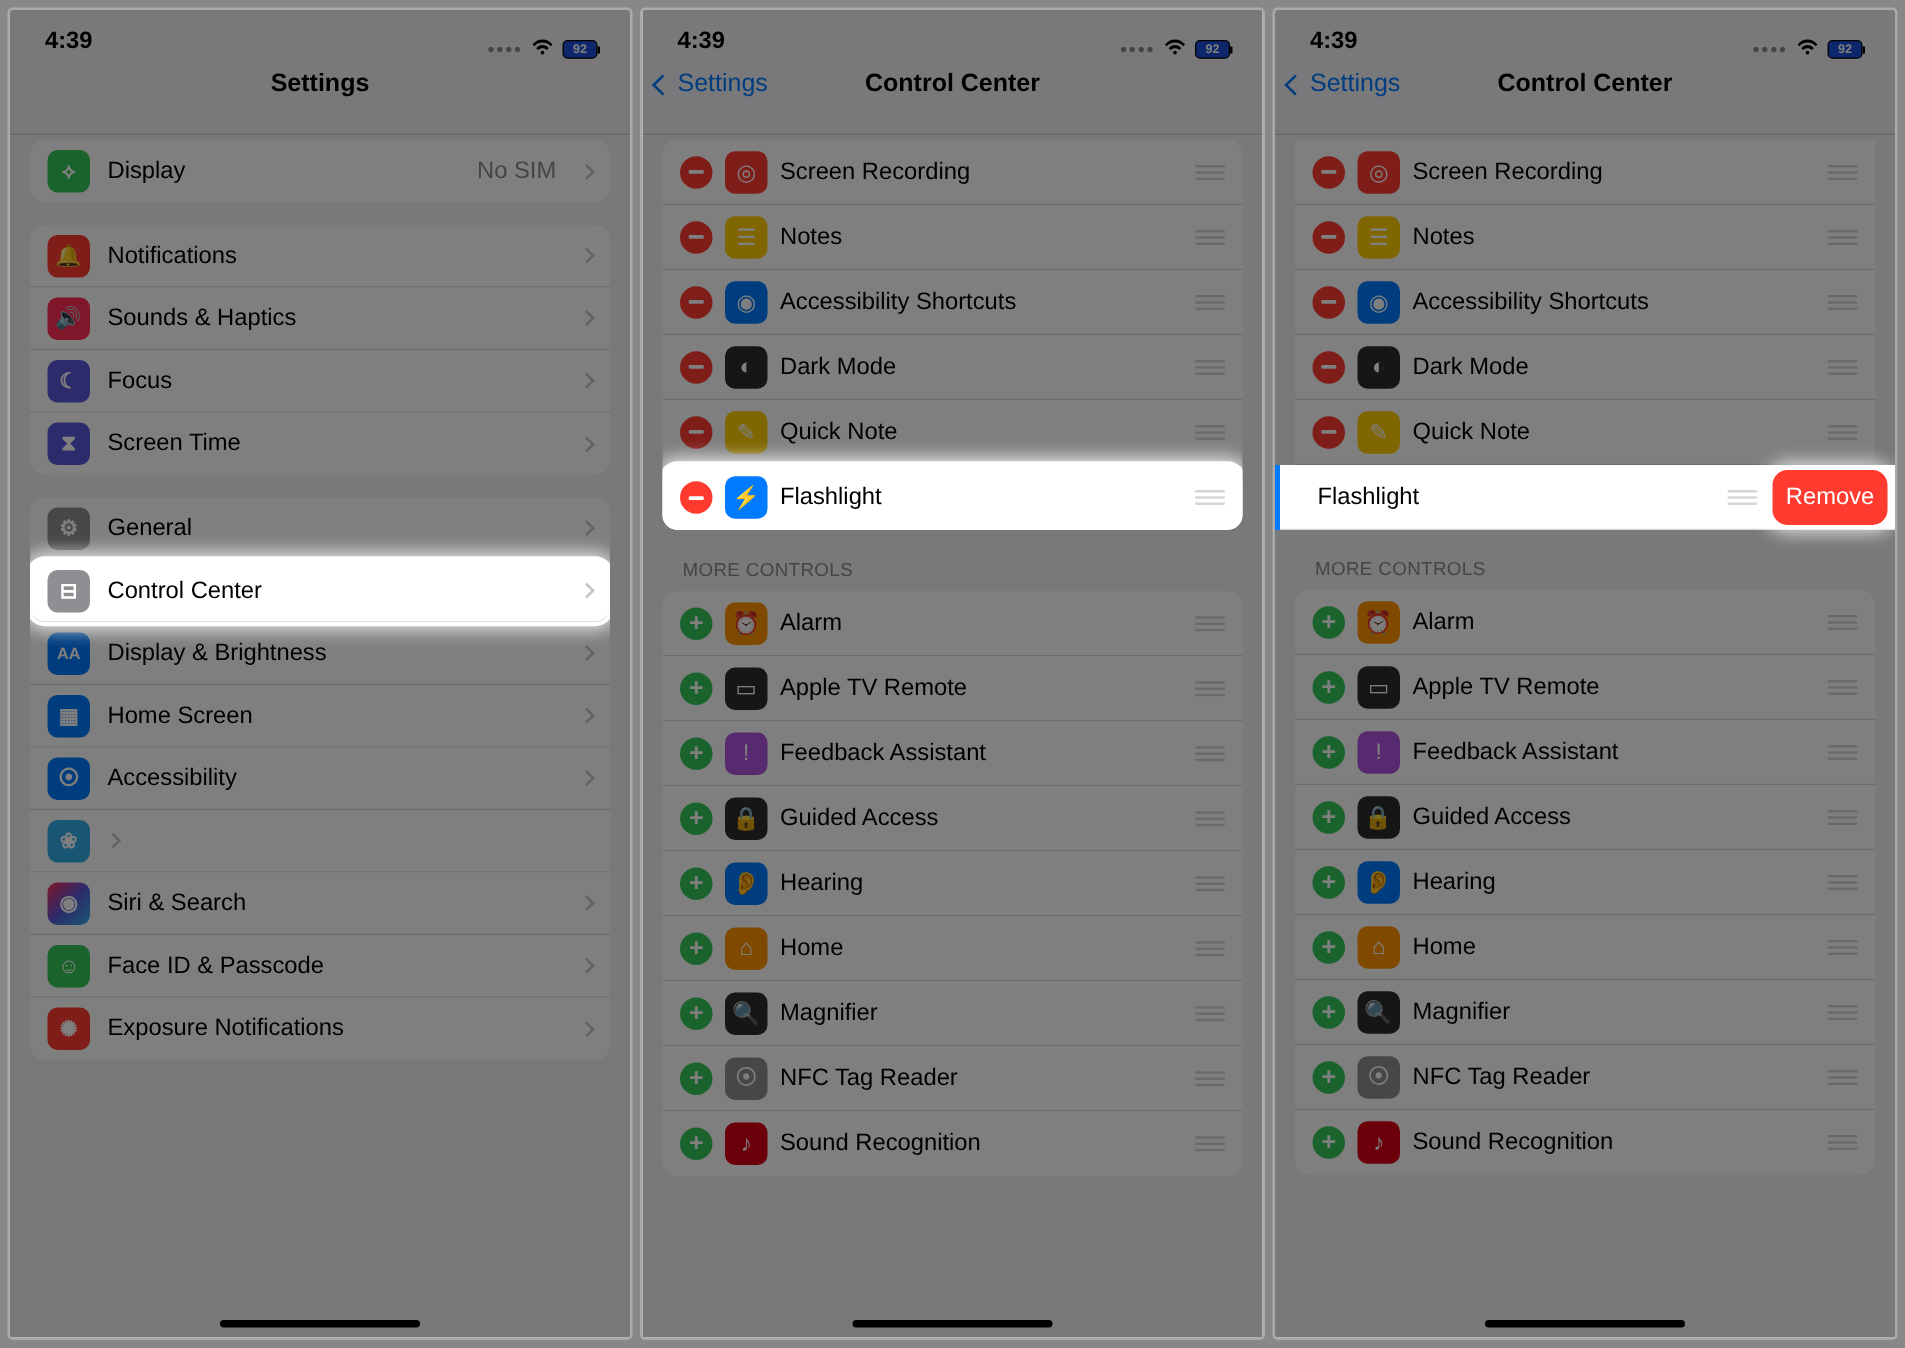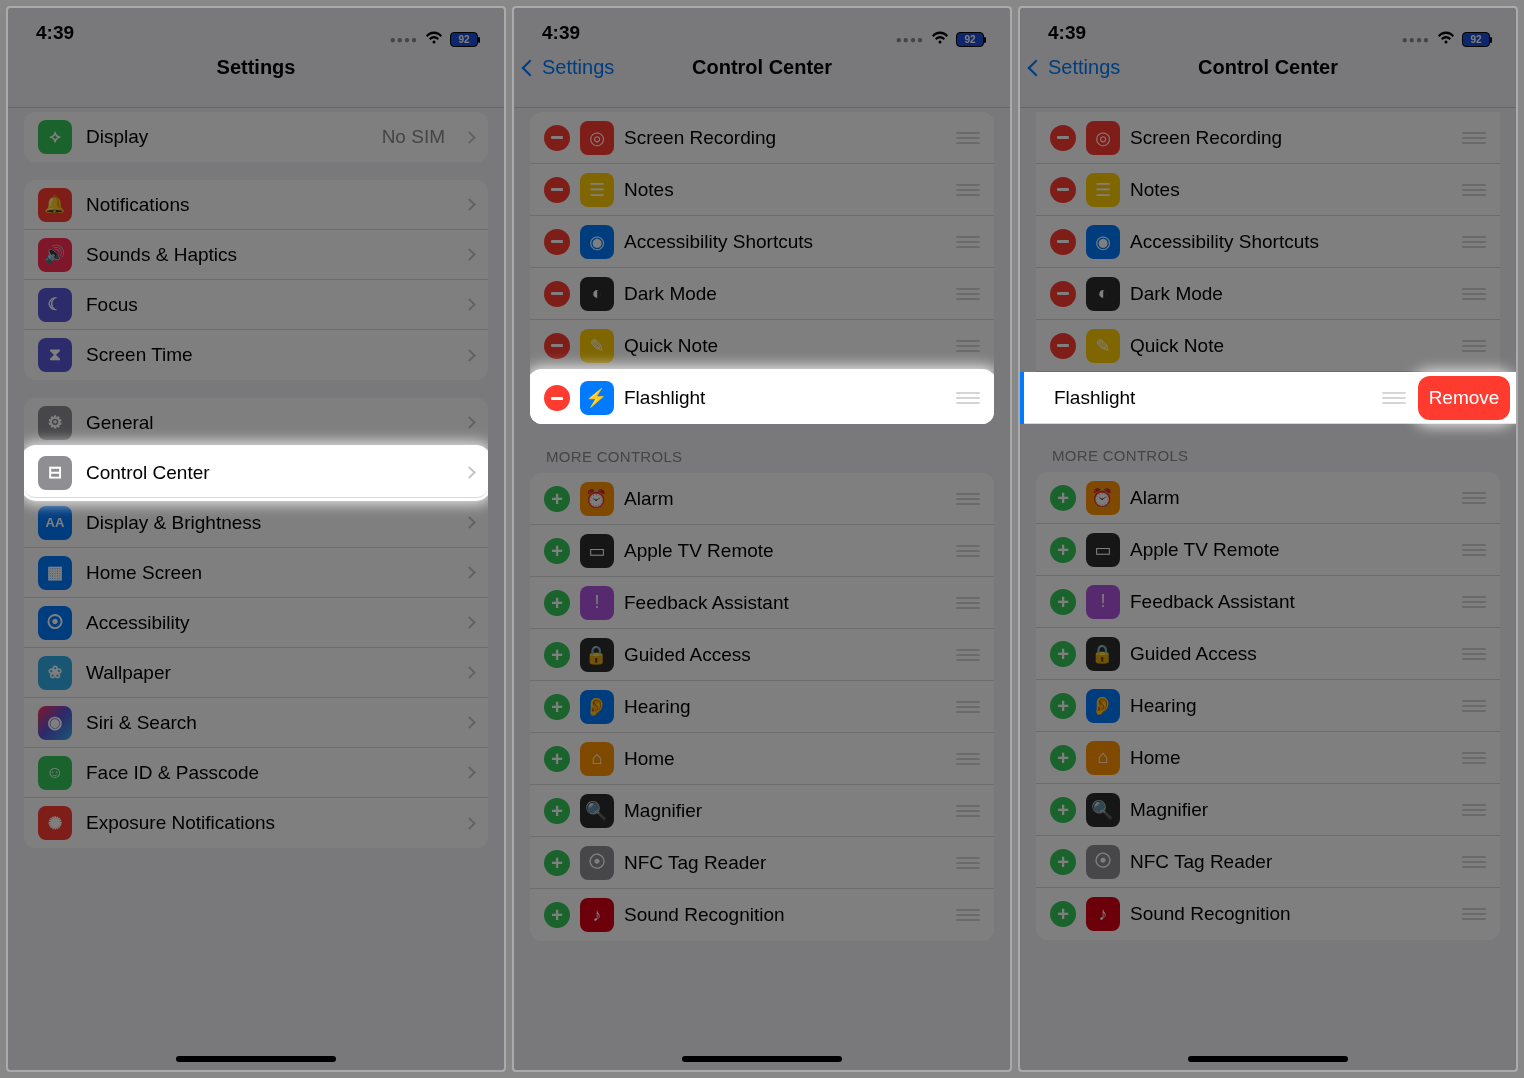--- a/index.html
+++ b/index.html
@@ -257,21 +257,20 @@
           <span class="row-label">Home Screen</span>
           <span class="chev-right"></span>
         </div>
         <div class="row">
           <span class="app-icon bg-blue" style="font-size:17px">⦿</span>
           <span class="row-label">Accessibility</span>
           <span class="chev-right"></span>
         </div>
         <div class="row">
           <span class="app-icon bg-cyan" style="font-size:17px">❀</span>
-          <span class="row-label">Wallpaper</span>
           <span class="chev-right"></span>
         </div>
         <div class="row">
           <span class="app-icon bg-siri" style="font-size:17px">◉</span>
           <span class="row-label">Siri &amp; Search</span>
           <span class="chev-right"></span>
         </div>
         <div class="row">
           <span class="app-icon bg-green" style="font-size:17px">☺</span>
           <span class="row-label">Face ID &amp; Passcode</span>

